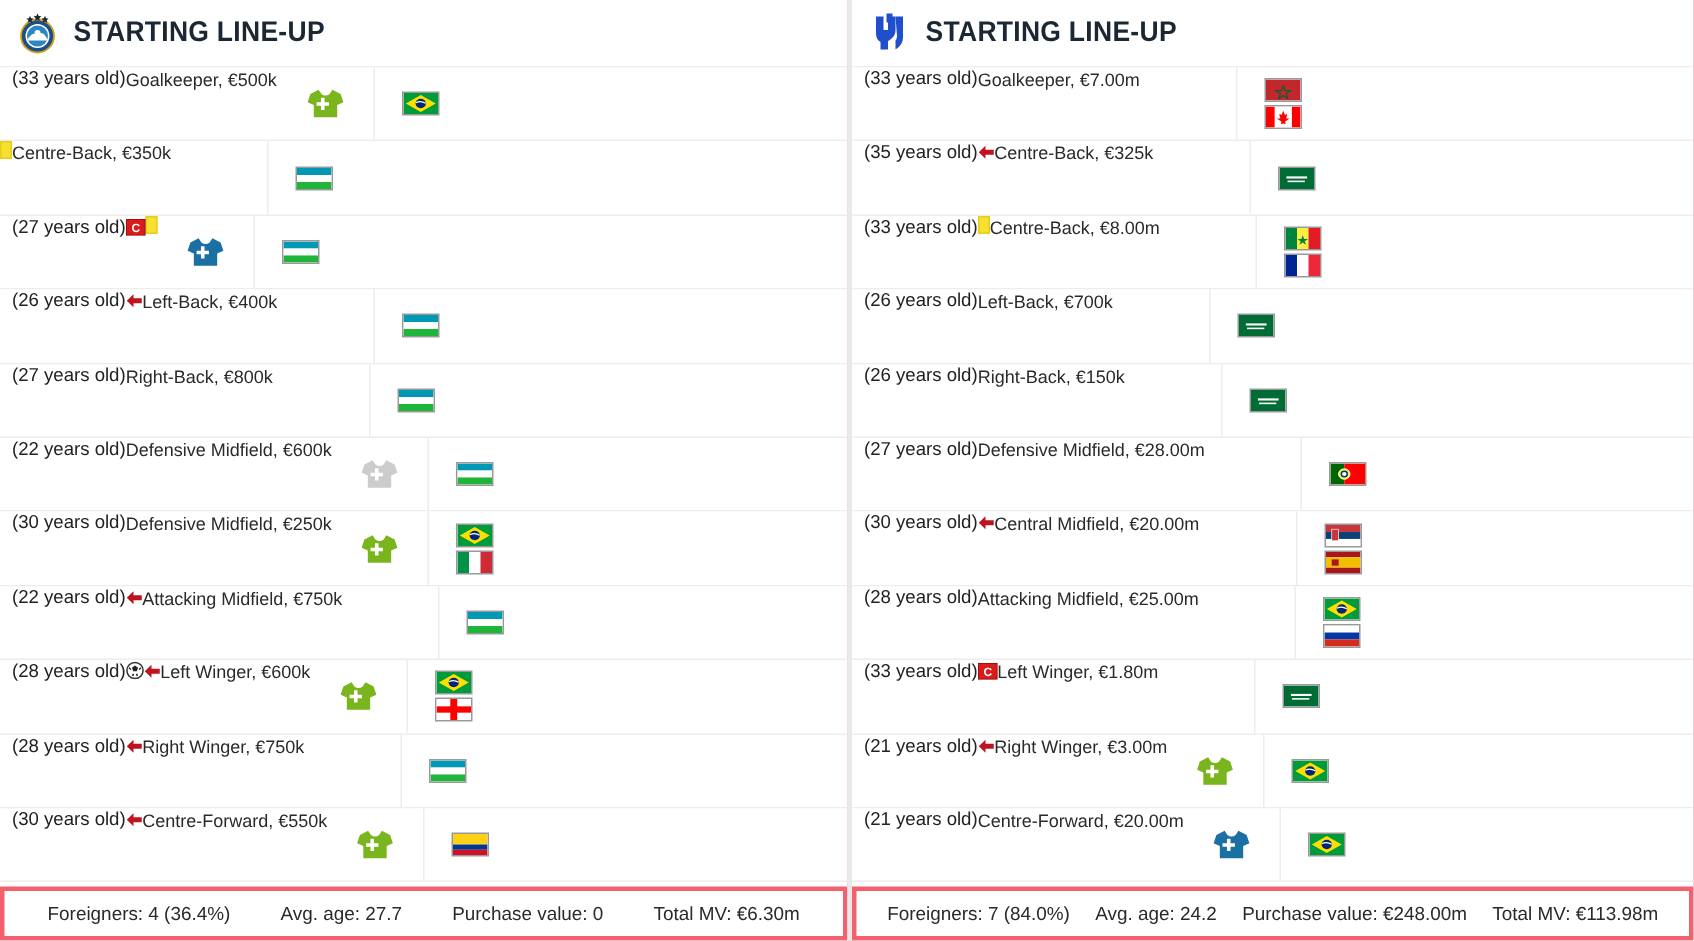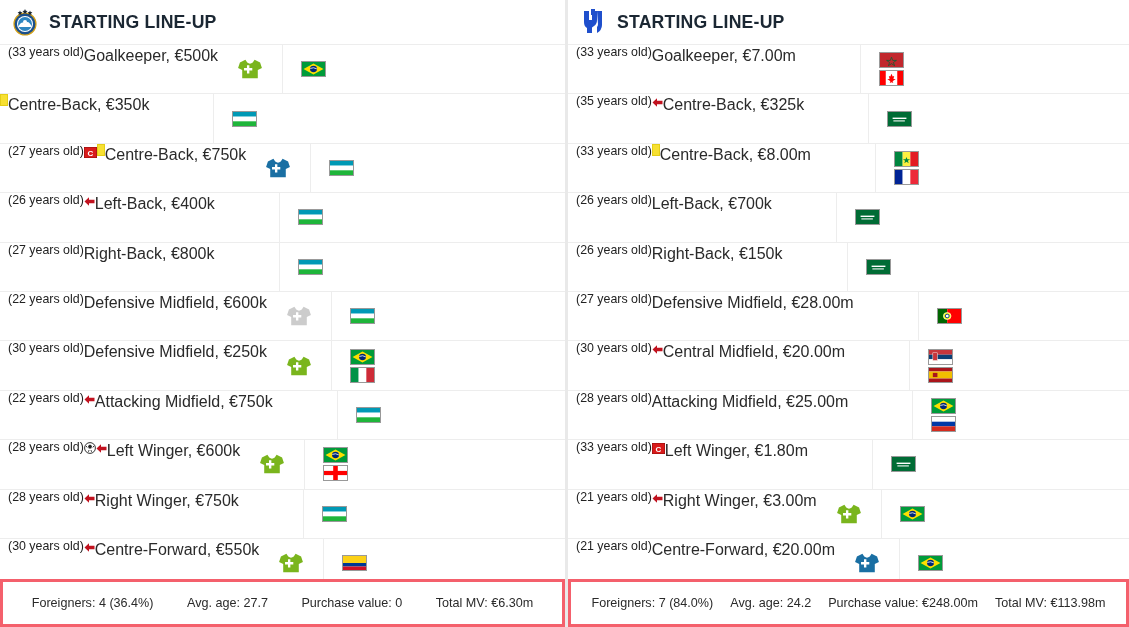--- a/index.html
+++ b/index.html
@@ -28,21 +28,21 @@
 
   
   .rows { display: flex; flex-direction: column; }
   .row {
     display: flex; align-items: stretch;
     height: 49.4px;
     border-bottom: 1px solid #ededed;
     background: #fff;
   }
   .age { font-size: 12.4px; color: #222; font-weight: 400; margin-left: 8px; }
-  .pos-line { font-size: 16px; color: #2a2a2a; margin-top: 2px; white-space: nowrap; line-height: 1.15; }
+  .pos-line { font-size: 12px; color: #2a2a2a; margin-top: 2px; white-space: nowrap; line-height: 1.15; }
 
   
   .mk { display:inline-block; vertical-align: middle; }
   .card-yellow { width: 8px; height: 12px; background: #f7e032; border:1px solid #e4ce17; }
   .capt { width: 13px; height: 11px; position: relative; display:inline-block; }
   .sub-off { width: 11px; height: 11px; display:inline-block; }
   .goal-ic { width: 12px; height: 12px; display:inline-block; }
 
   
   .shirt-cell { width: 64px; flex: 0 0 64px; display:flex; align-items:center; justify-content:center; }
@@ -52,21 +52,21 @@
   .flag-cell {
     width: 62px; flex: 0 0 62px;
     border-left: 1px solid #ededed;
     display:flex; flex-direction: column; align-items:center; justify-content:center; gap:2px;
   }
   .flag { width: 25px; height: 16px; display:block; border:1px solid #999; }
 
   
   .footer-wrap {
     position: absolute; left: 0; bottom: 0; width: 100%;
-    height: 48px; padding: 3px;
+    height: 36px; padding: 3px;
     background: #f4606c;
   }
   .footer {
     background: #fff; height: 100%;
     display: flex; align-items: center; justify-content: space-around;
     font-size: 12.6px; color: #2a2a2a;
     padding: 0 12px;
   }
   .footer span { white-space: nowrap; }
 </style>
@@ -128,21 +128,20 @@
             </span>
           </div>
         </div>
         <div class="row">
           <span class="age">(27 years old)</span>
           <span class="mk capt"><svg viewBox="0 0 13 11" width="13" height="11">
               <rect width="13" height="11" fill="#d91b1b" stroke="#8a0f0f" stroke-width="1"></rect>
               <text x="6.5" y="8.6" font-size="8" font-weight="700" fill="#fff" text-anchor="middle" font-family="Liberation Sans, sans-serif">C</text>
             </svg></span>
           <span class="mk card-yellow"></span>
-          <div class="pos-line">Centre-Back, €750k</div>
           <div class="shirt-cell">
             <span>
               <svg class="shirt" viewBox="0 0 28 24">
                 <path d="M9 2 L3 5 L1 11 L5.5 13 L5.5 22 L22.5 22 L22.5 13 L27 11 L25 5 L19 2 L17 5 Q14 7.5 11 5 Z" fill="#1a6fa3"></path>
                 <path d="M7.5 11 h3.2 v-3.2 h2.6 v3.2 h3.2 v2.6 h-3.2 v3.2 h-2.6 v-3.2 h-3.2 z" fill="#ffffff"></path>
               </svg>
             </span>
           </div>
           <div class="flag-cell">
             <span>

